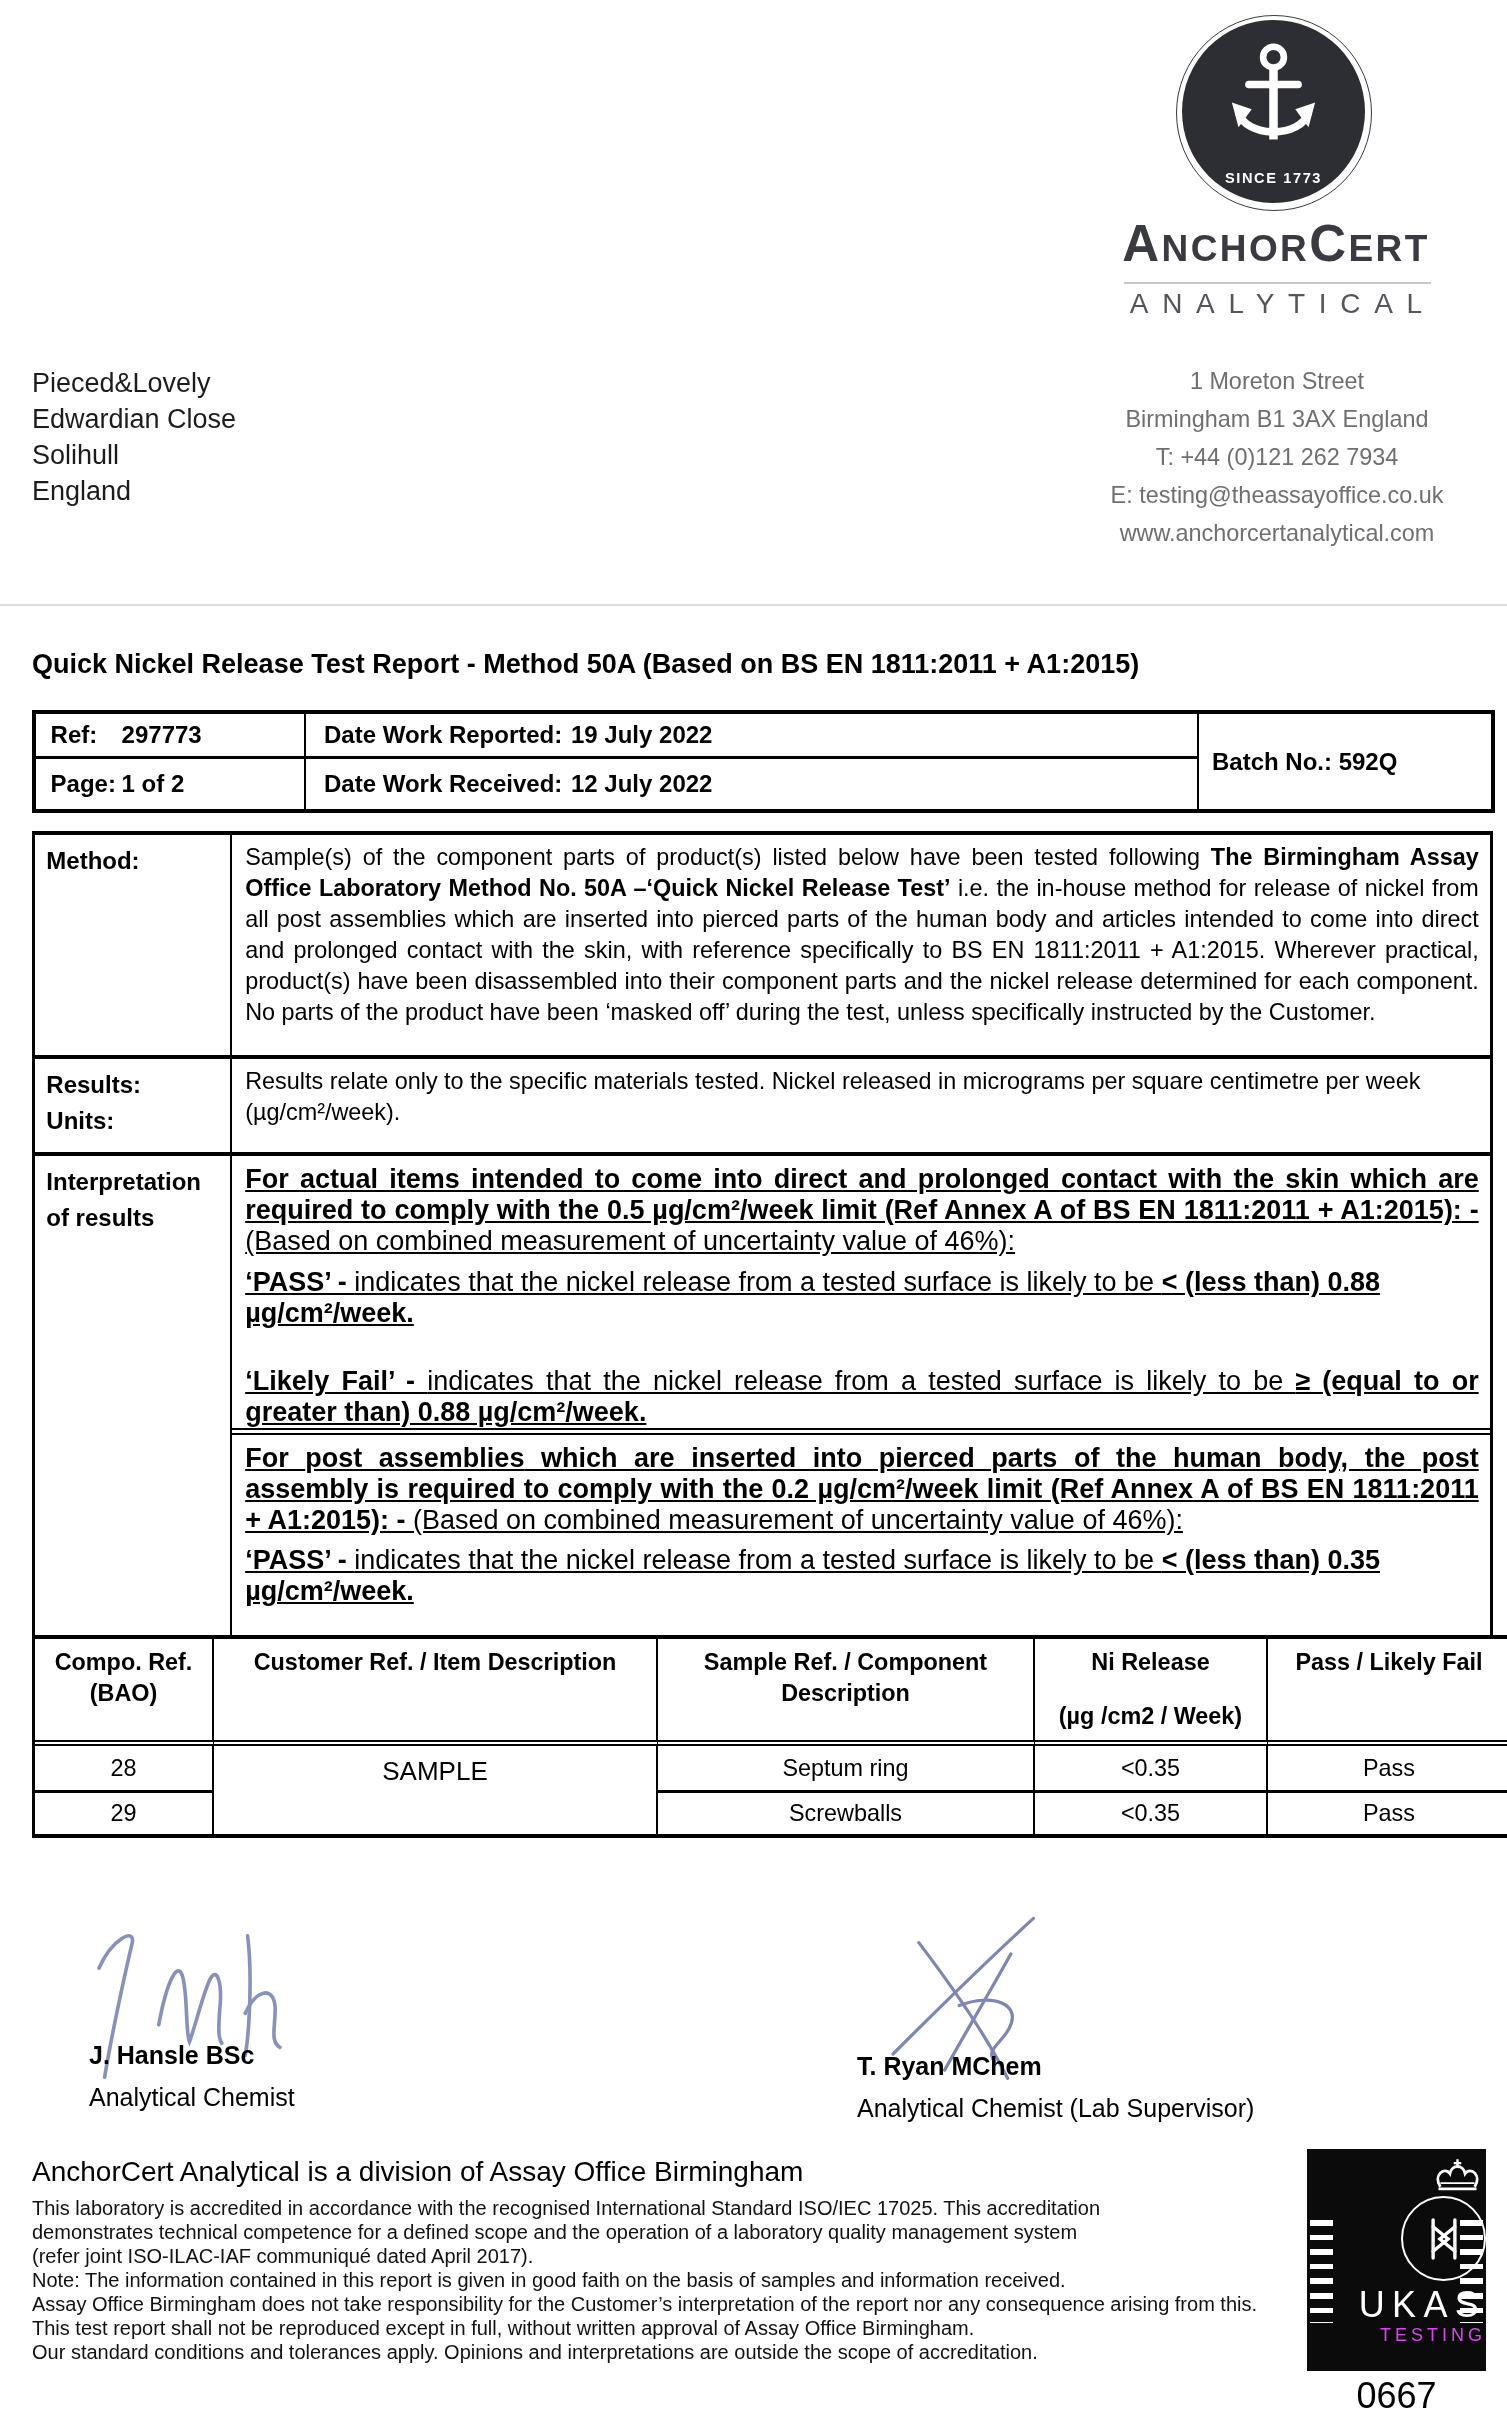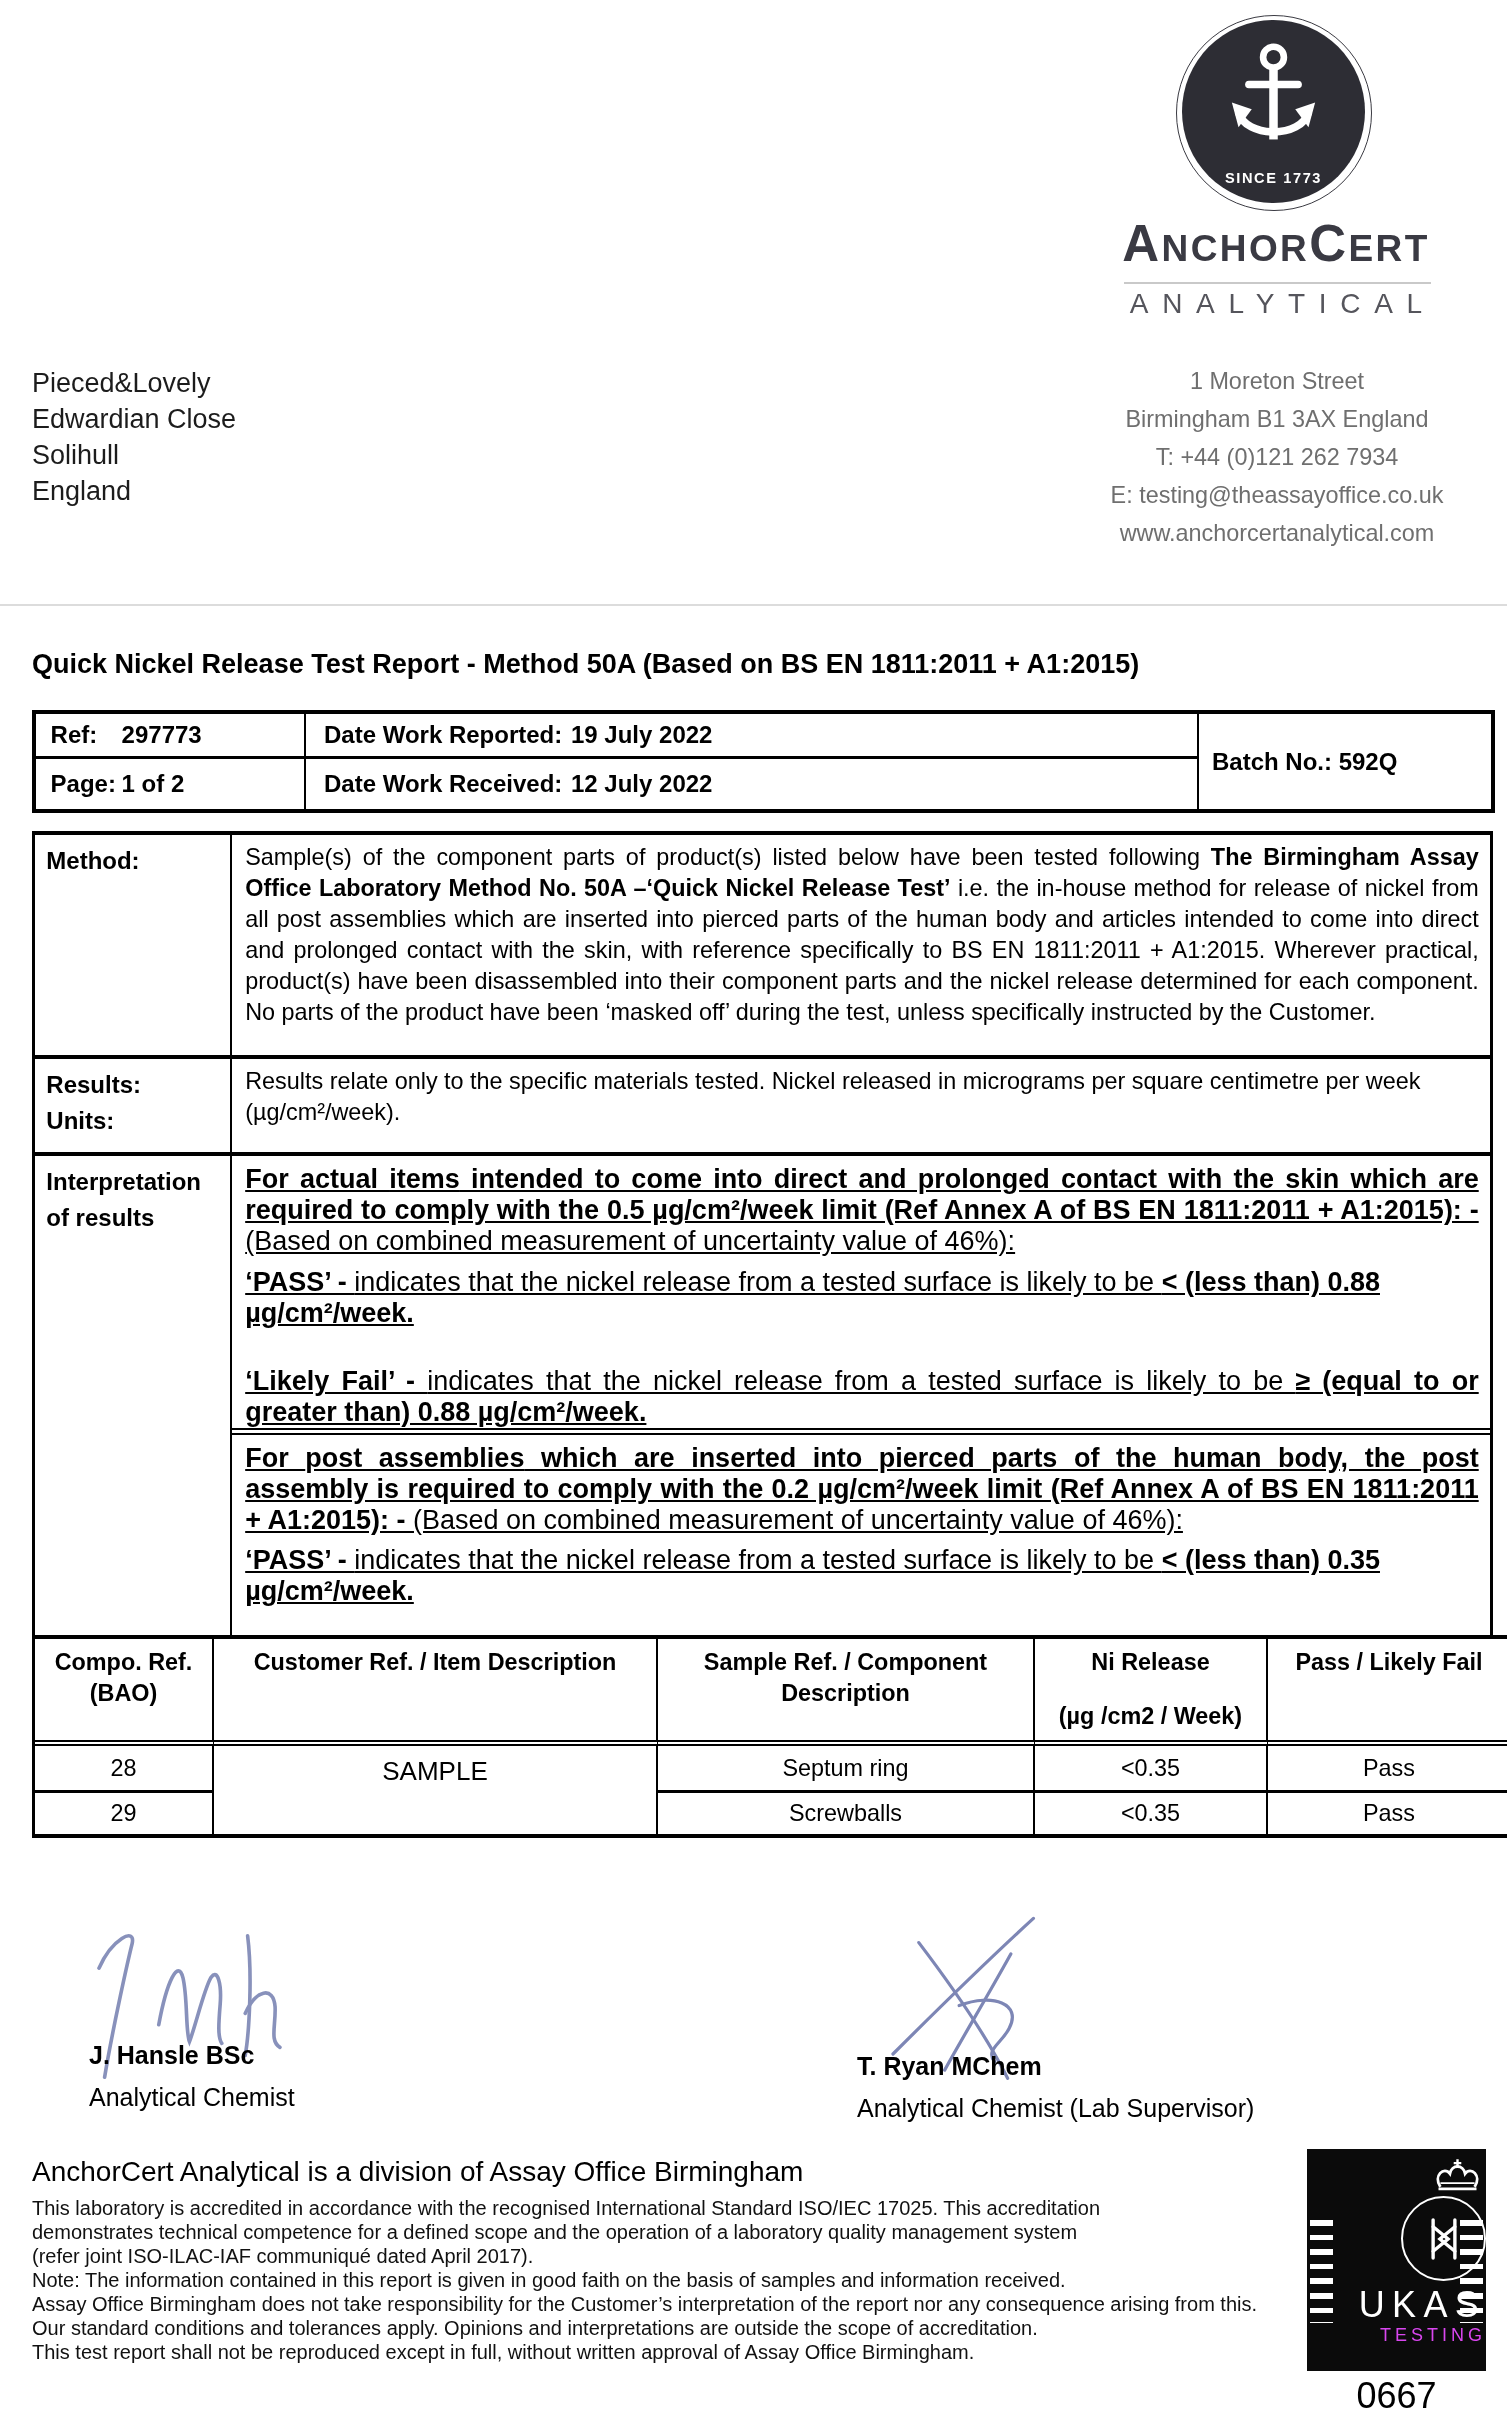--- a/index.html
+++ b/index.html
@@ -227,22 +227,22 @@
   <div class="abs sig-name" style="left:857px;top:2052px;">T. Ryan MChem</div>
   <div class="abs sig-role" style="left:857px;top:2094px;">Analytical Chemist (Lab Supervisor)</div>
 
   <div class="abs division">AnchorCert Analytical is a division of Assay Office Birmingham</div>
   <div class="abs smallprint">
     <div>This laboratory is accredited in accordance with the recognised International Standard ISO/IEC 17025. This accreditation</div>
     <div>demonstrates technical competence for a defined scope and the operation of a laboratory quality management system</div>
     <div>(refer joint ISO-ILAC-IAF communiqué dated April 2017).</div>
     <div>Note: The information contained in this report is given in good faith on the basis of samples and information received.</div>
     <div>Assay Office Birmingham does not take responsibility for the Customer’s interpretation of the report nor any consequence arising from this.</div>
+    <div>This test report shall not be reproduced except in full, without written approval of Assay Office Birmingham.</div>
     <div>Our standard conditions and tolerances apply. Opinions and interpretations are outside the scope of accreditation.</div>
-    <div>This test report shall not be reproduced except in full, without written approval of Assay Office Birmingham.</div>
   </div>
 
   <div class="abs ukas-box">
     <div class="ukas-dash l"></div>
     <div class="ukas-dash r"></div>
     <svg class="ukas-crown" width="57" height="39" viewBox="0 0 60 40">
       <path d="M30 3 V11 M26 7 H34" stroke="#fff" stroke-width="2.5" fill="none"></path>
       <path d="M12 32 C4 20 16 10 22 18 C24 8 36 8 38 18 C44 10 56 20 48 32" fill="none" stroke="#fff" stroke-width="3"></path>
       <line x1="12" y1="28" x2="48" y2="28" stroke="#fff" stroke-width="2"></line>
       <line x1="10" y1="34" x2="50" y2="34" stroke="#fff" stroke-width="3"></line>

